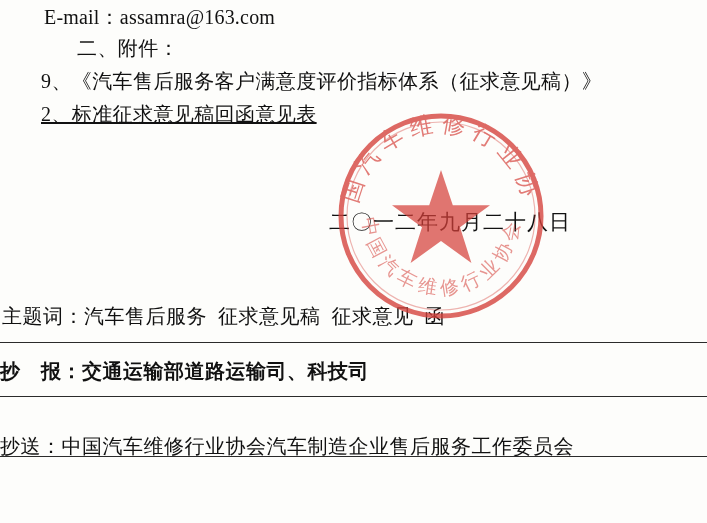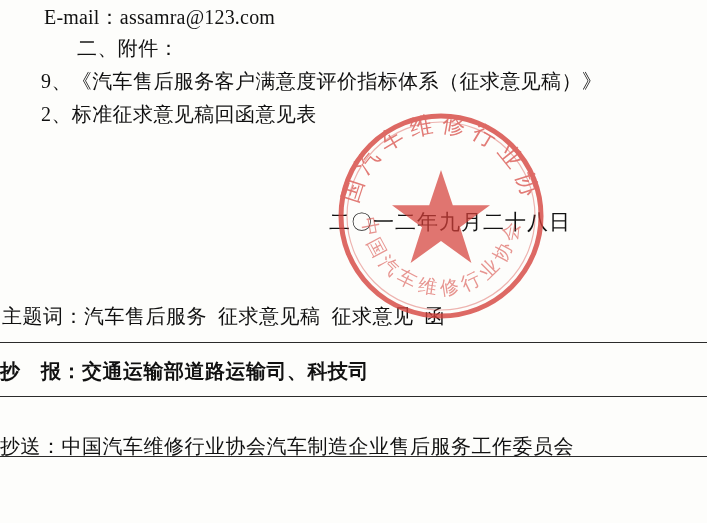--- a/index.html
+++ b/index.html
@@ -52,20 +52,21 @@
     position: absolute;
     left: 41px;
     top: 68px;
     font-size: 20px;
   }
   .attach-2 {
     position: absolute;
     left: 41px;
     top: 101px;
     font-size: 20px;
+    text-decoration: underline;
   }
   .date-line {
     position: absolute;
     left: 329px;
     top: 208px;
     font-size: 21px;
     letter-spacing: 1px;
     color: #111;
   }
 
@@ -117,21 +118,21 @@
 
   .stamp-text-path { font-family: "Liberation Serif", serif; }
 </style>
 </head>
 <body>
 
 <div class="page">
 
   <div class="body-text">
 
-    <div class="line email-line">E-mail：assamra@123.com</div>
+    <div class="line email-line">E-mail：assamra@163.com</div>
 
     <div class="line attach-head">二、附件：</div>
 
     <div class="line attach-1">9、《汽车售后服务客户满意度评价指标体系（征求意见稿）》</div>
 
     <div class="line attach-2">2、标准征求意见稿回函意见表</div>
 
     <div class="line date-line">二〇一二年九月二十八日</div>
 
     <div class="line subject-line">主题词：汽车售后服务  征求意见稿  征求意见  函</div>

